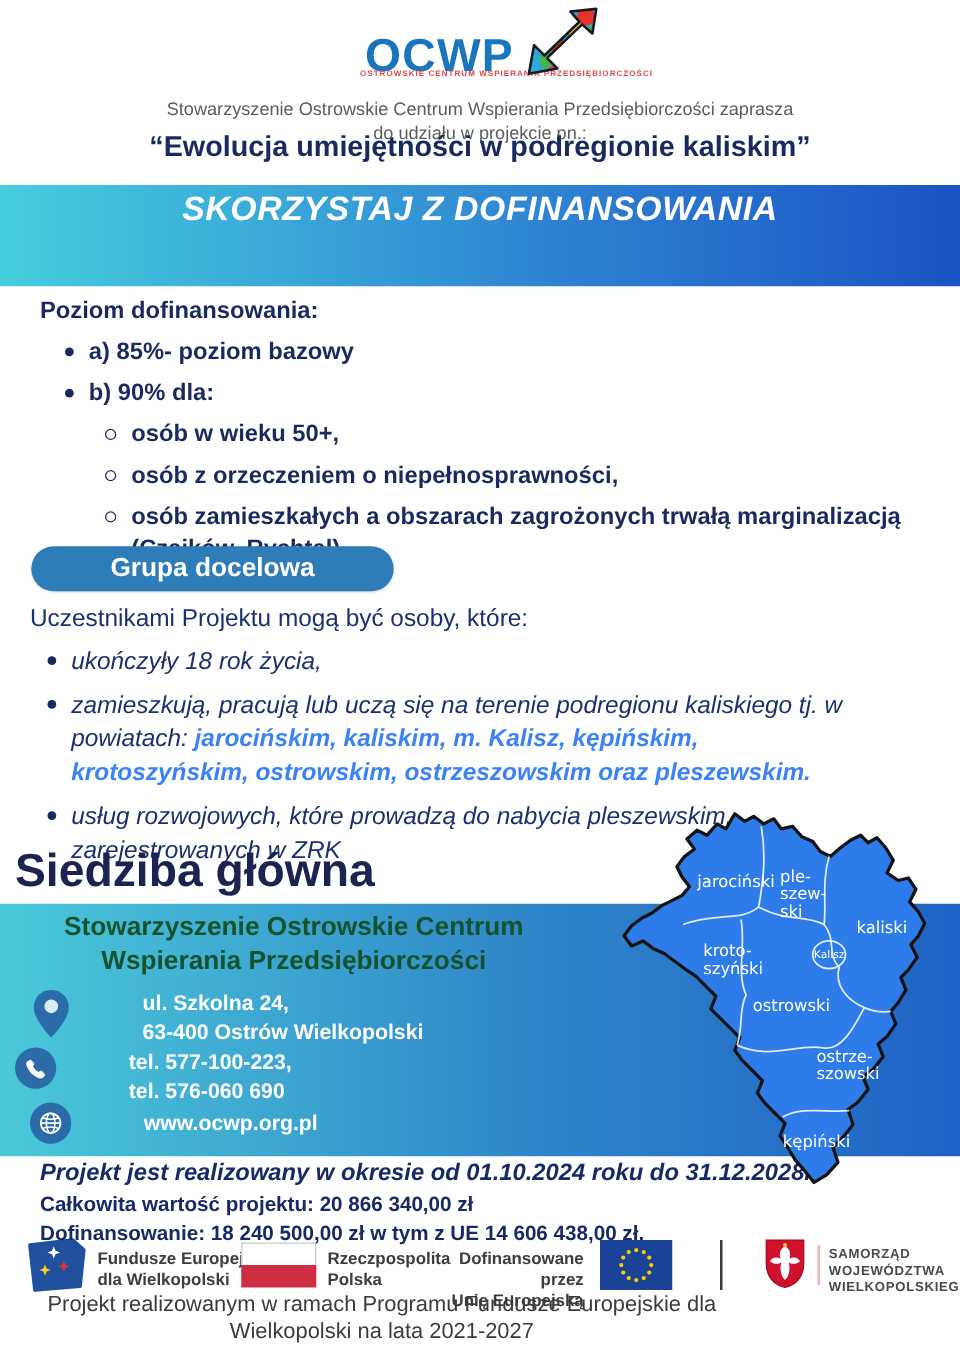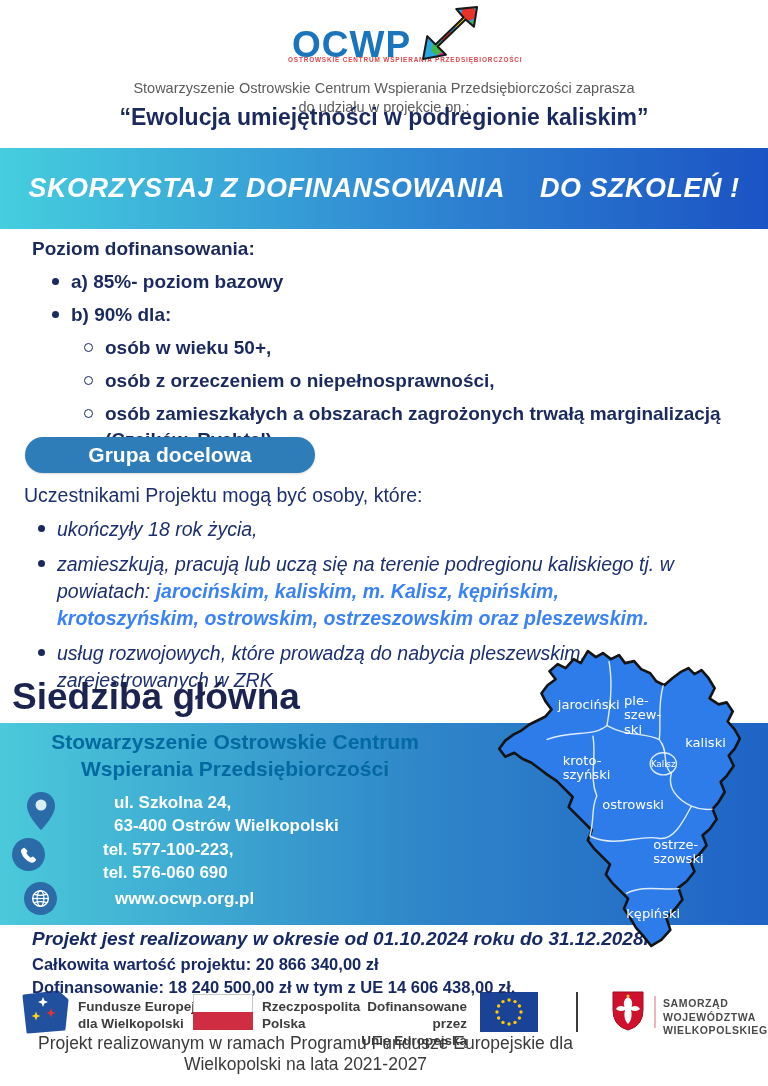--- a/index.html
+++ b/index.html
@@ -8,21 +8,21 @@
   .abs{position:absolute;}
   
   .logo-acronym{left:292px;top:24px;font-size:37px;font-weight:800;color:#1b75bc;letter-spacing:1px;text-align:center;}
   .logo-tagline{left:288px;top:56px;font-size:6.4px;font-weight:700;color:#e0474c;letter-spacing:0.85px;}
   .logo-arrow{left:416px;top:5px;}
   .invite{left:0;top:79px;width:768px;text-align:center;font-size:14.5px;color:#5c5c5c;line-height:19px;}
   .proj-title{left:0;top:104px;width:768px;text-align:center;font-size:23px;font-weight:800;color:#1b2a5e;}
   
   .banner{left:0;top:148px;width:768px;height:81px;
           background:linear-gradient(90deg,#45cede 0%,#2f86d2 55%,#1b53c4 100%);
-          display:flex;flex-direction:row;justify-content:center;align-items:center;gap:35px;}
+          display:flex;flex-direction:column;justify-content:flex-start;align-items:center;}
   .banner div{color:#fff;font-size:27px;font-weight:800;font-style:italic;letter-spacing:0.5px;line-height:39px;}
   
   .funding{left:32px;top:238px;width:700px;}
   .fund-head{font-size:19px;font-weight:800;margin-bottom:9px;}
   .b-row{display:flex;align-items:flex-start;margin-bottom:7px;}
   .dot{width:7px;height:7px;border-radius:50%;background:#1b2a5e;margin:9px 12px 0 20px;flex:0 0 auto;}
   .ring{width:7px;height:7px;border-radius:50%;border:1.6px solid #1b2a5e;background:transparent;margin:8px 12px 0 52px;flex:0 0 auto;}
   .b-txt{font-size:19px;font-weight:800;line-height:26px;}
   .b-txt.wrap{max-width:630px;}
   
@@ -33,21 +33,21 @@
   .tg-intro{font-size:19.5px;line-height:27px;margin-bottom:7px;color:#1c2f6e;}
   .tg .b-row{margin-bottom:8px;}
   .tg .dot{margin-left:14px;}
   .tg-txt{font-size:19.5px;font-weight:400;line-height:27px;color:#1c2f6e;max-width:640px;font-style:italic;}
   .tg-txt b{font-weight:800;color:#3b82f6;}
   
   .hq-head{left:12px;top:676px;font-size:37px;font-weight:800;color:#1b2450;}
   .hq-band{left:0;top:723px;width:768px;height:202px;
            background:linear-gradient(90deg,#4bc9da 0%,#2f86c8 55%,#1f63c6 100%);z-index:1;}
   .org{left:0;top:728px;width:470px;text-align:center;z-index:2;}
-  .org div{color:#0369a1;font-size:21px;font-weight:800;line-height:27px;}
+  .org div{color:#14532d;font-size:21px;font-weight:800;line-height:27px;}
   .c-row{z-index:2;display:flex;align-items:flex-start;gap:42px;}
   .c-icon{flex:0 0 auto;}
   .c-txt{color:#fff;font-size:17px;font-weight:700;line-height:23px;margin-left:16px;}
   .row-addr{left:26px;top:791px;}
   .row-tel{left:12px;top:838px;}
   .row-web{left:24px;top:882px;}
   .circle-ic{width:33px;height:33px;border-radius:50%;background:#2a6ba8;display:flex;align-items:center;justify-content:center;}
   
   .map{left:492px;top:645px;z-index:6;}
   .map text{fill:#ffffff;font-family:"DejaVu Sans",sans-serif;font-size:13px;}
@@ -101,21 +101,20 @@
 </svg>
 
 <div class="abs invite">
   <div>Stowarzyszenie Ostrowskie Centrum Wspierania Przedsiębiorczości zaprasza</div>
   <div>do udziału w projekcie pn.:</div>
 </div>
 <div class="abs proj-title">“Ewolucja umiejętności w podregionie kaliskim”</div>
 
 <div class="abs banner">
   <div>SKORZYSTAJ Z DOFINANSOWANIA</div>
-  <div>DO SZKOLEŃ !</div>
 </div>
 
 <div class="abs funding">
   <div class="fund-head">Poziom dofinansowania:</div>
   <div class="b-row">
     <span class="dot"></span>
     <span class="b-txt">a) 85%- poziom bazowy</span>
   </div>
   <div class="b-row">
     <span class="dot"></span>

